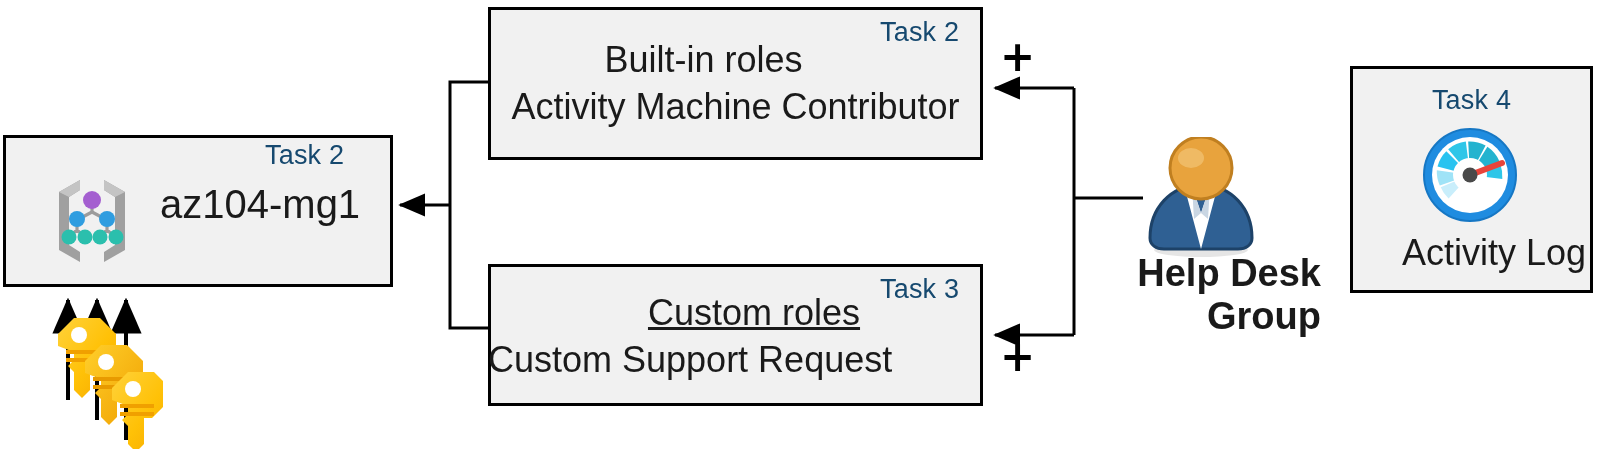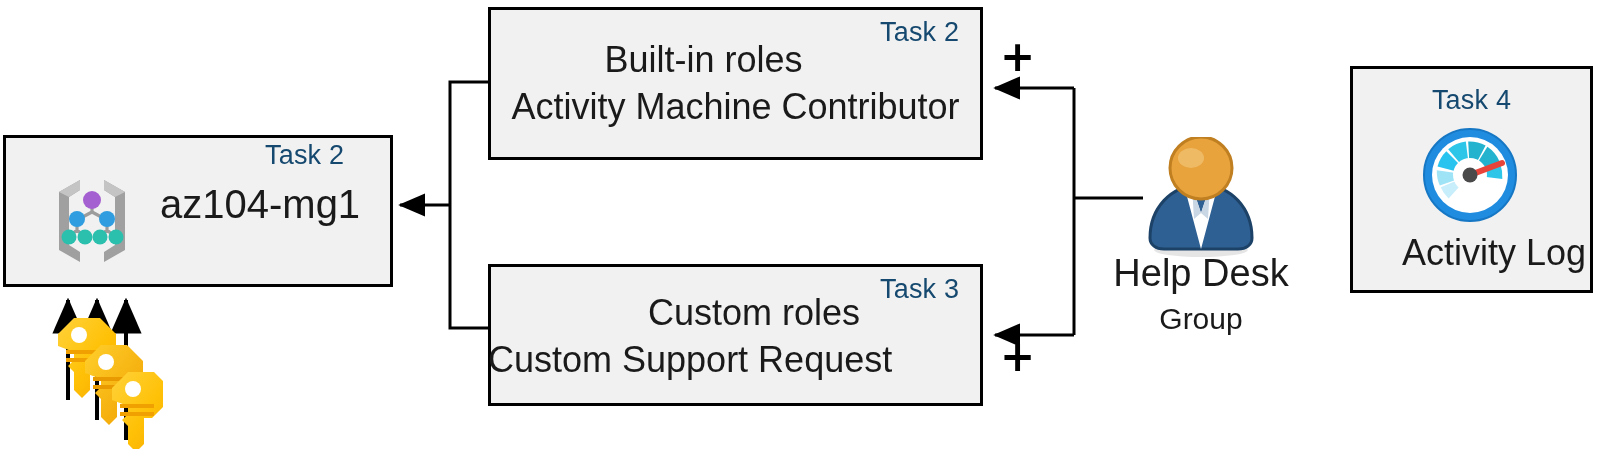--- a/index.html
+++ b/index.html
@@ -45,24 +45,25 @@
   }
   .plus {
     position: absolute;
     font-weight: bold;
     color: #000000;
     line-height: 1;
     font-family: "DejaVu Sans", sans-serif;
   }
   .persona-label {
     position: absolute;
-    text-align: center;
+    text-align: right;
     color: #1a1a1a;
     line-height: 1.12;
     white-space: nowrap;
+    font-weight: bold;
   }
   .icon-holder {
     position: absolute;
   }
 </style>
 </head>
 <body>
 
 <div id="canvas">
 
@@ -130,21 +131,21 @@
 
   <div class="box-text" style="left:488px; top:39px; width:431px; font-size:36px;">Built-in roles</div>
   <div class="box-text" style="left:488px; top:86px; width:495px; font-size:36px;">Activity Machine Contributor</div>
 
   <div class="plus" style="left:1000px; top:36px; font-size:42px;">+</div>
 
   <div class="box" style="left:488px; top:264px; width:495px; height:142px;"></div>
 
   <div class="task-tag" style="left:880px; top:274px; font-size:27px;">Task 3</div>
 
-  <div class="box-text" style="left:488px; top:292px; width:532px; font-size:36px;">Custom roles</div>
+  <div class="box-text" style="left:488px; top:292px; width:532px; font-size:36px;text-decoration:underline;">Custom roles</div>
   <div class="box-text" style="left:488px; top:339px; width:393px; font-size:36px;">Custom Support Request</div>
 
   <div class="plus" style="left:1000px; top:336px; font-size:42px;">+</div>
 
   <div class="icon-holder" style="left:1136px; top:137px; width:130px; height:125px;">
     <svg viewBox="0 0 130 125" width="130" height="125">
       <ellipse cx="65" cy="113" rx="47" ry="7" fill="#000000" opacity="0.10"></ellipse>
 
       <path d="M65,48 C96,48 116,72 116,101 C116,108 110,112 102,112
                L28,112 C20,112 14,108 14,101 C14,72 34,48 65,48 Z" fill="#2f6093"></path>
@@ -155,21 +156,21 @@
       <path d="M56,49 L65,76 L58,82 Z" fill="#c9d6e3"></path>
       <path d="M74,49 L65,76 L72,82 Z" fill="#c9d6e3"></path>
 
       <circle cx="65" cy="31" r="31" fill="#e8a33d"></circle>
       <circle cx="65" cy="31" r="31" fill="none" stroke="#c07f20" stroke-width="3"></circle>
       <ellipse cx="55" cy="21" rx="13" ry="10" fill="#f2c272" opacity="0.75"></ellipse>
     </svg>
   </div>
 
   <div class="persona-label" style="left:1081px; top:252px; width:240px; font-size:38px;">Help Desk</div>
-  <div class="persona-label" style="left:1081px; top:302px; width:240px; font-size:30px;">Group</div>
+  <div class="persona-label" style="left:1081px; top:295px; width:240px; font-size:38px;">Group</div>
 
   <div class="box" style="left:1350px; top:66px; width:243px; height:227px;"></div>
 
   <div class="task-tag" style="left:1350px; top:85px; width:243px; text-align:center; font-size:27px;">Task 4</div>
 
   <div class="icon-holder" style="left:1420px; top:125px; width:100px; height:100px;">
     <svg viewBox="0 0 100 100" width="100" height="100">
       <circle cx="50" cy="50" r="46" fill="#1f8ce0"></circle>
       <circle cx="50" cy="50" r="46" fill="none" stroke="#1677c4" stroke-width="2"></circle>
       <circle cx="50" cy="50" r="38" fill="#ffffff"></circle>

